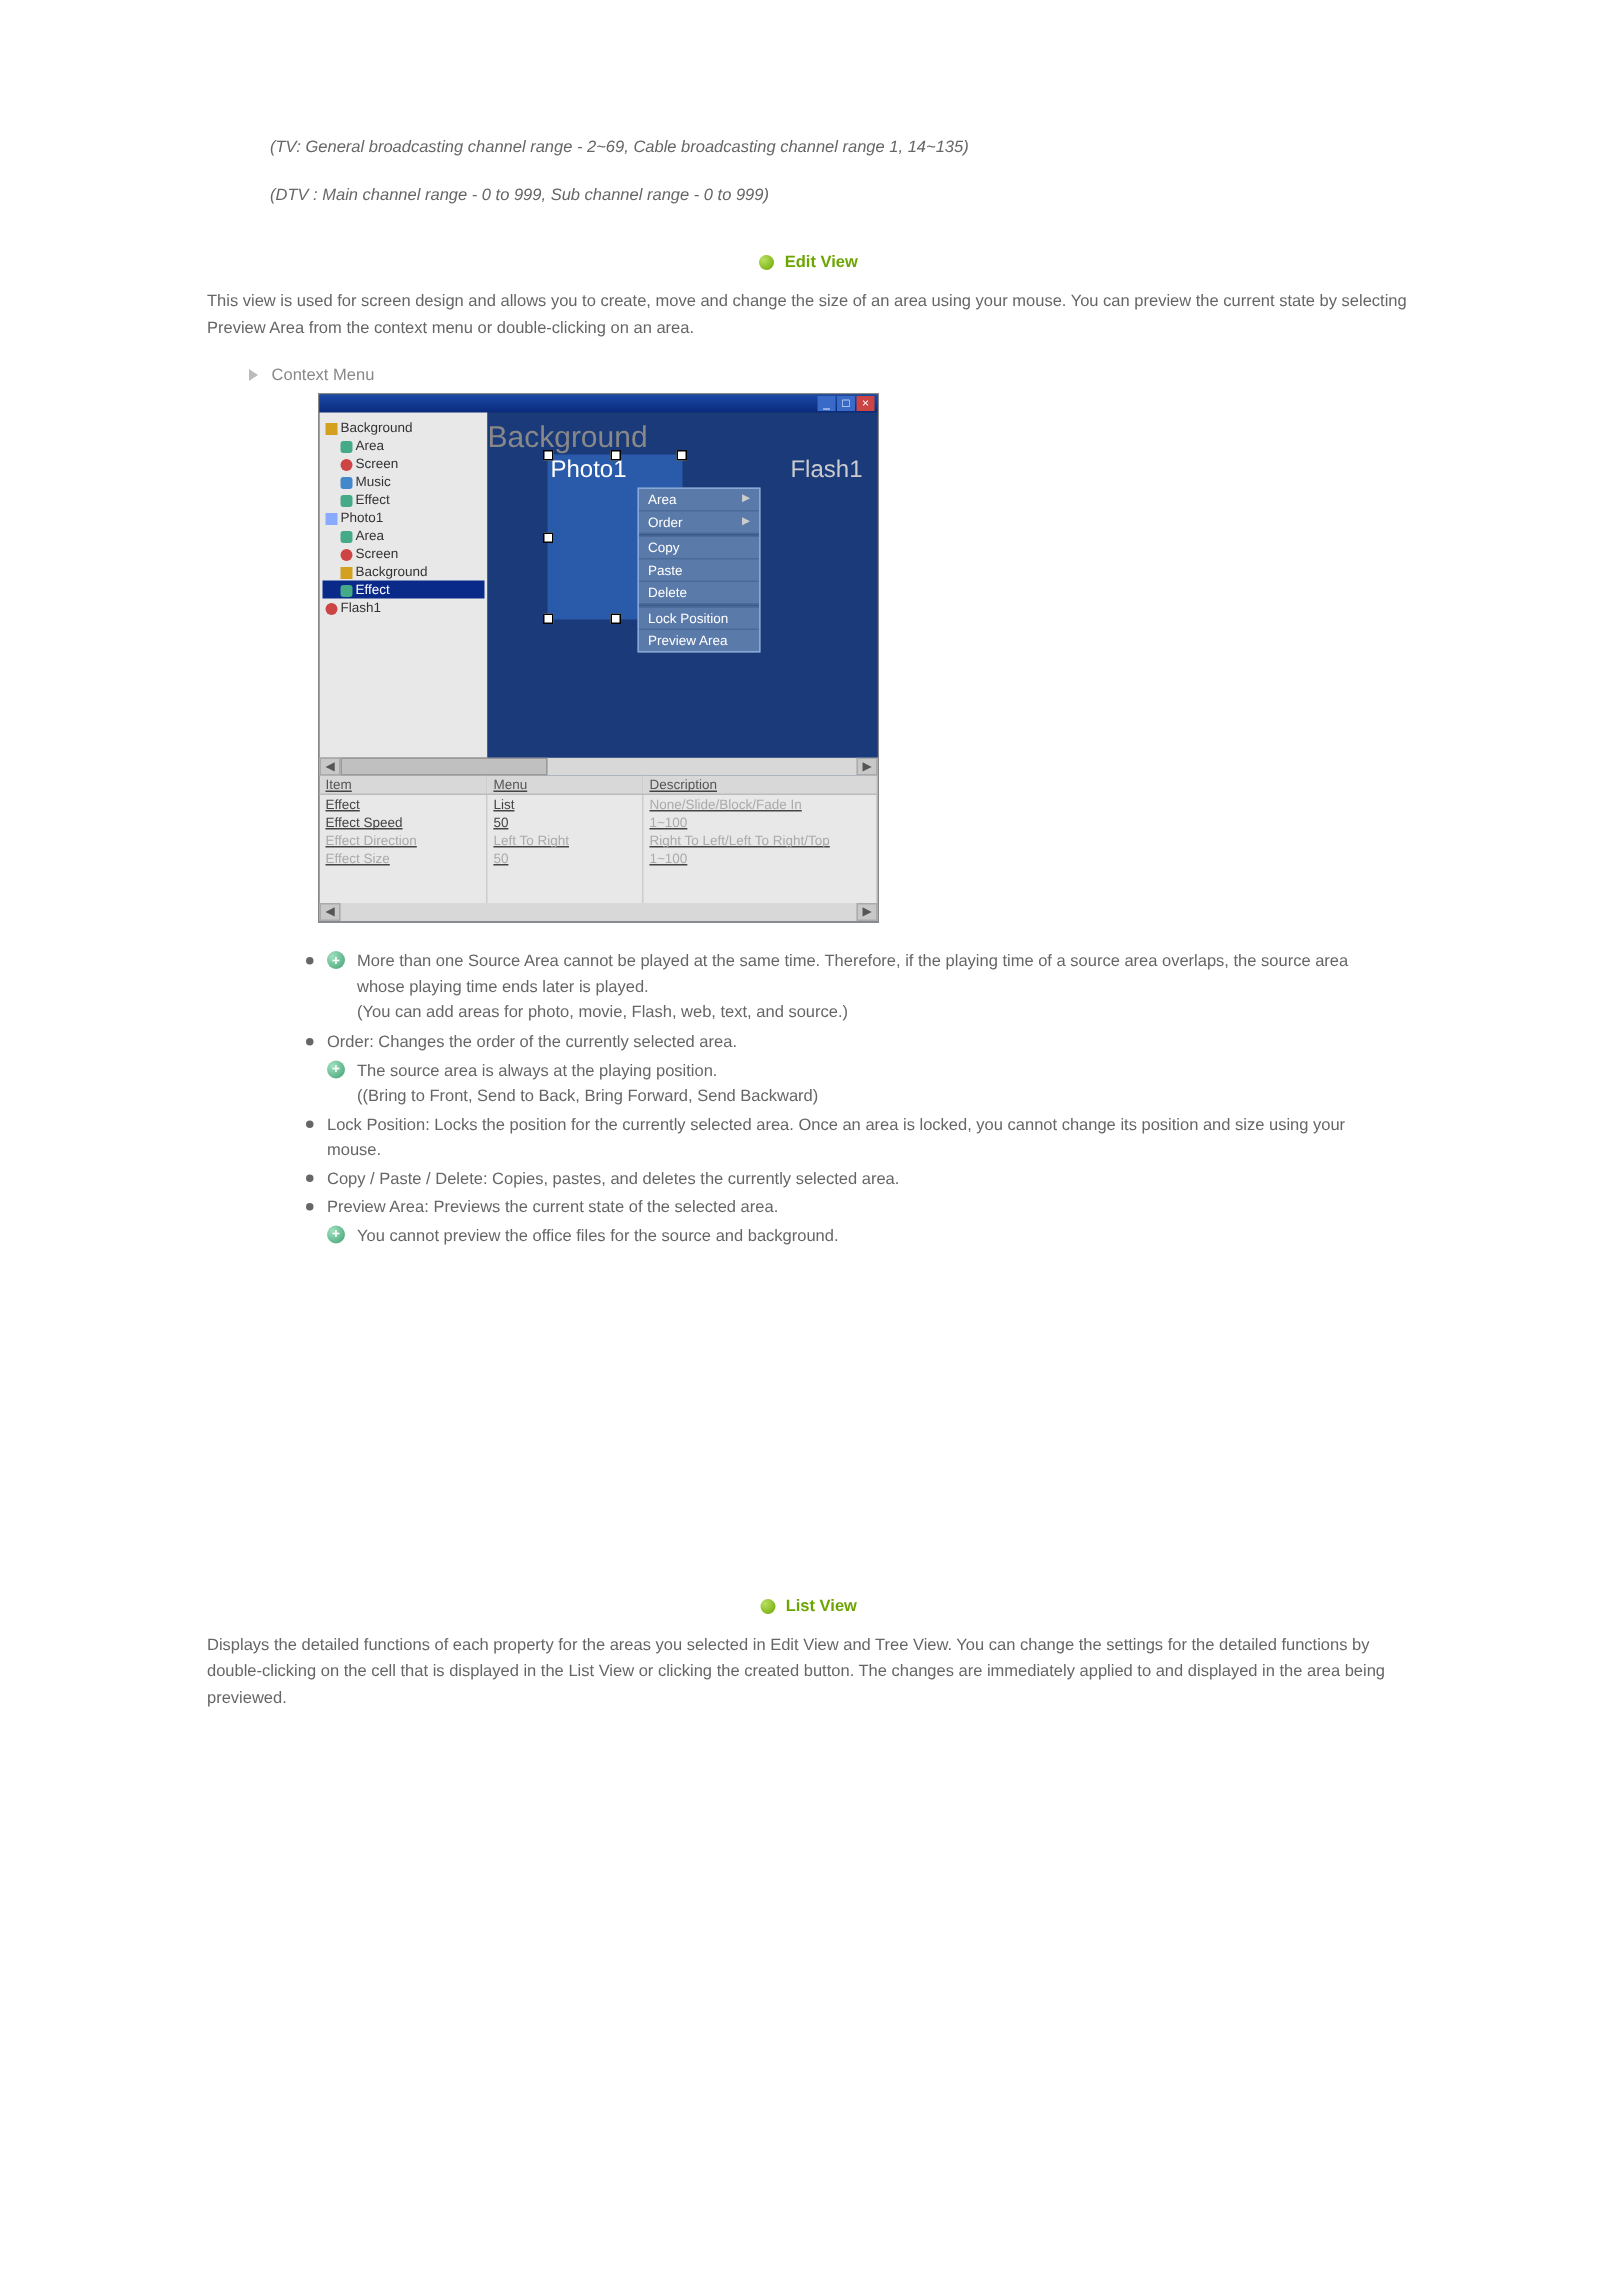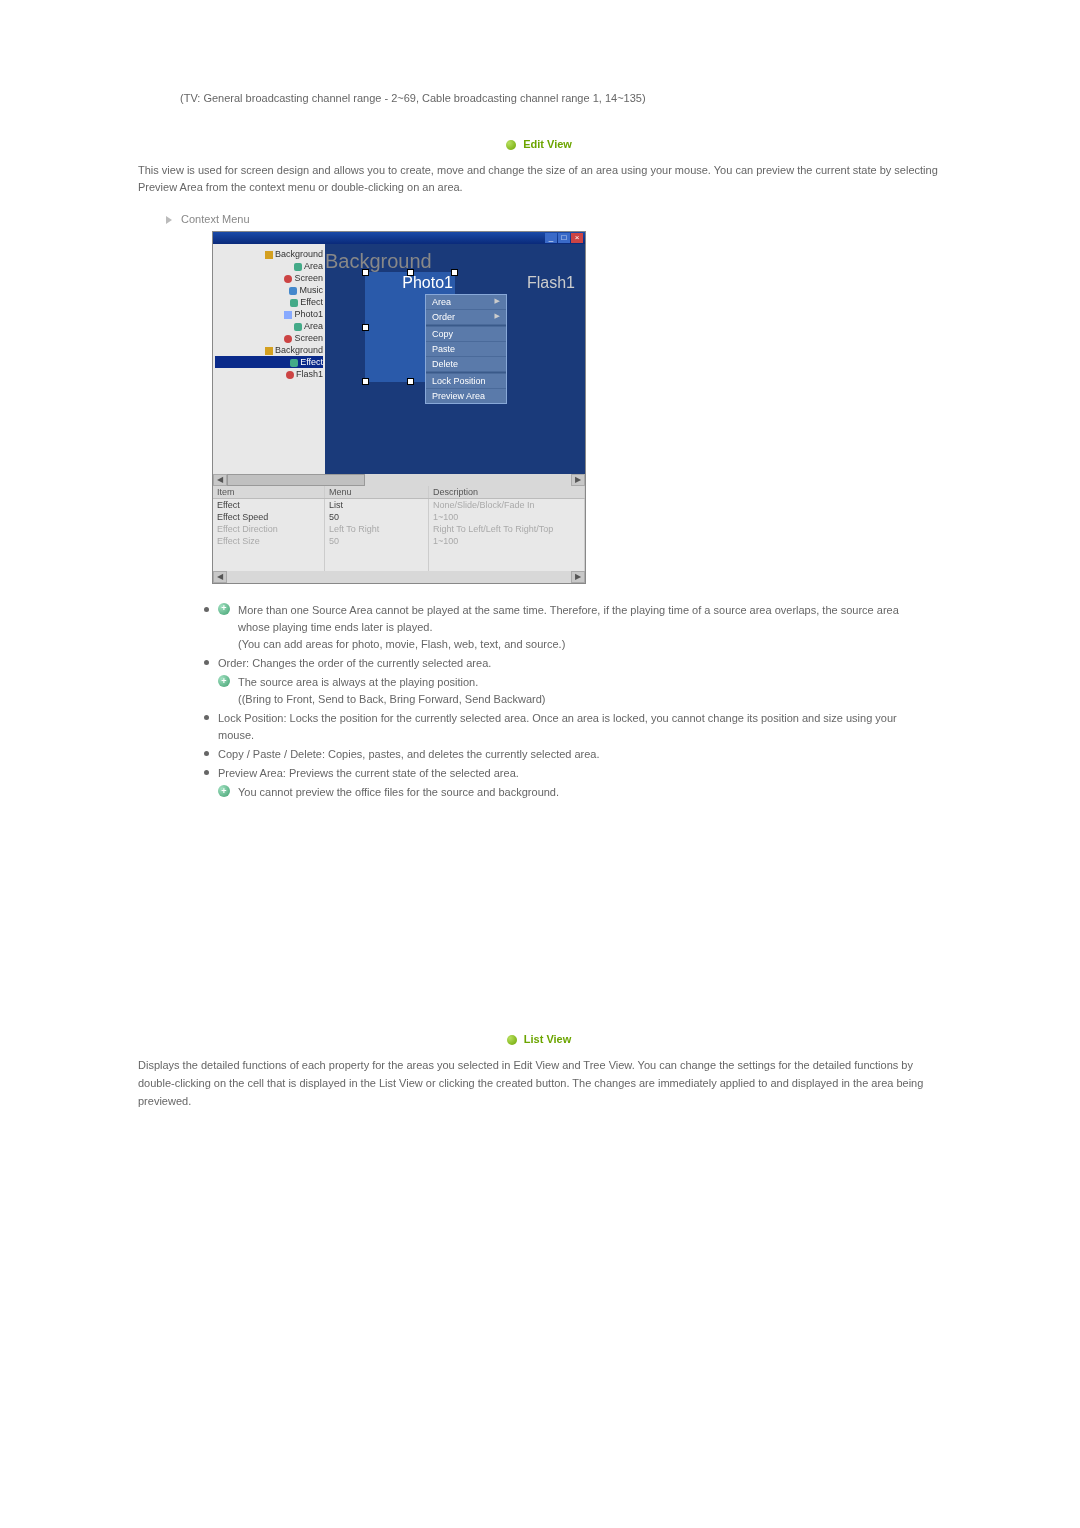--- a/index.html
+++ b/index.html
@@ -13,20 +13,21 @@
   }
   .container {
     margin-left: 138px;
     margin-right: 140px;
     padding-top: 90px;
   }
   .intro-text {
     margin-left: 42px;
     line-height: 1.6;
     margin-bottom: 30px;
+    font-style: italic;
   }
   .intro-text p {
     margin: 0 0 14px 0;
   }
   .section-header {
     color: #6ca500;
     font-weight: bold;
     font-size: 11px;
     margin-bottom: 12px;
     text-align: center;
@@ -87,21 +88,20 @@
     margin-left: 1px;
     color: #fff;
     font-size: 8px;
     text-align: center;
     line-height: 10px;
   }
   .win-btn.close { background: #c44; }
   .app-body {
     display: flex;
     height: 230px;
-    text-align: right;
   }
   .tree-panel {
     width: 108px;
     background: #e8e8e8;
     color: #333;
     padding: 4px 2px;
     font-size: 9px;
     overflow: hidden;
   }
   .tree-item {
@@ -206,20 +206,21 @@
   .sb-track { flex: 1; }
   .sb-thumb { width: 40%; height: 100%; background: #c0c0c0; border: 1px solid #999; box-sizing: border-box; }
   .app-table {
     background: #e8e8e8;
     color: #444;
     font-size: 9px;
   }
   .app-table table {
     width: 100%;
     border-collapse: collapse;
+    text-decoration: underline;
   }
   .app-table th, .app-table td {
     text-align: left;
     padding: 1px 4px;
     border-right: 1px solid #ccc;
     white-space: nowrap;
     overflow: hidden;
   }
   .app-table th {
     background: #d8d8d8;
@@ -280,20 +281,21 @@
     height: 230px;
   }
 </style>
 </head>
 <body>
 
 <div class="container">
 
   <div class="intro-text">
     <p>(TV: General broadcasting channel range - 2~69, Cable broadcasting channel range 1, 14~135)</p>
+    <p>(DTV : Main channel range - 0 to 999, Sub channel range - 0 to 999)</p>
   </div>
 
   <div class="section-header">
     <span class="green-bullet"></span>
     <span>Edit View</span>
   </div>
 
   <div class="section-body">This view is used for screen design and allows you to create, move and change the size of an area using your mouse. You can preview the current state by selecting Preview Area from the context menu or double-clicking on an area.</div>
 
   <div class="context-label">

